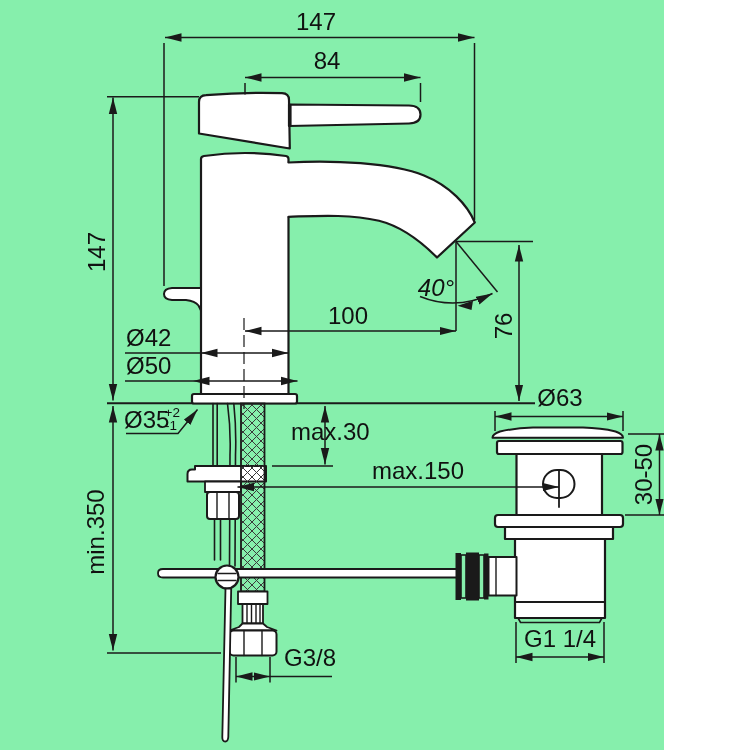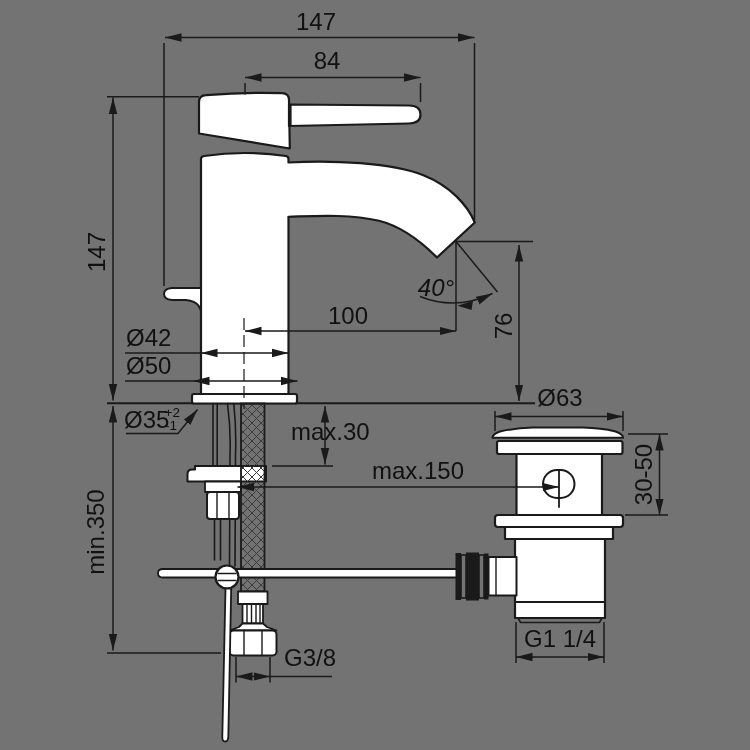--- a/index.html
+++ b/index.html
@@ -1,16 +1,16 @@
 <!DOCTYPE html>
 <html><head>
 <meta charset="utf-8">
 <style>
   html,body { margin:0; padding:0; background:#ffffff; }
-  .stage { width:750px; height:750px; position:relative; background:#737373; overflow:hidden; }
+  .stage { width:664px; height:750px; position:relative; background:#86efac; overflow:hidden; }
   svg { display:block; }
   .dim-text { font-family:"Liberation Sans", sans-serif; font-size:24px; fill:#111111; }
   .dim-text-small { font-family:"Liberation Sans", sans-serif; font-size:13.5px; fill:#111111; }
   .dim-text-italic { font-style:italic; }
   .dl { stroke:#1a1a1a; stroke-width:1.5; fill:none; }
   .cl { stroke:#1a1a1a; stroke-width:1.2; fill:none; stroke-dasharray:12 5; }
   .o22 { stroke:#1a1a1a; stroke-width:2.2; fill:#ffffff; stroke-linejoin:round; stroke-linecap:round; }
   .o20 { stroke:#1a1a1a; stroke-width:2; fill:#ffffff; stroke-linejoin:round; stroke-linecap:round; }
   .o18 { stroke:#1a1a1a; stroke-width:1.8; fill:#ffffff; stroke-linejoin:round; stroke-linecap:round; }
   .o16 { stroke:#1a1a1a; stroke-width:1.6; fill:none; stroke-linecap:round; }

